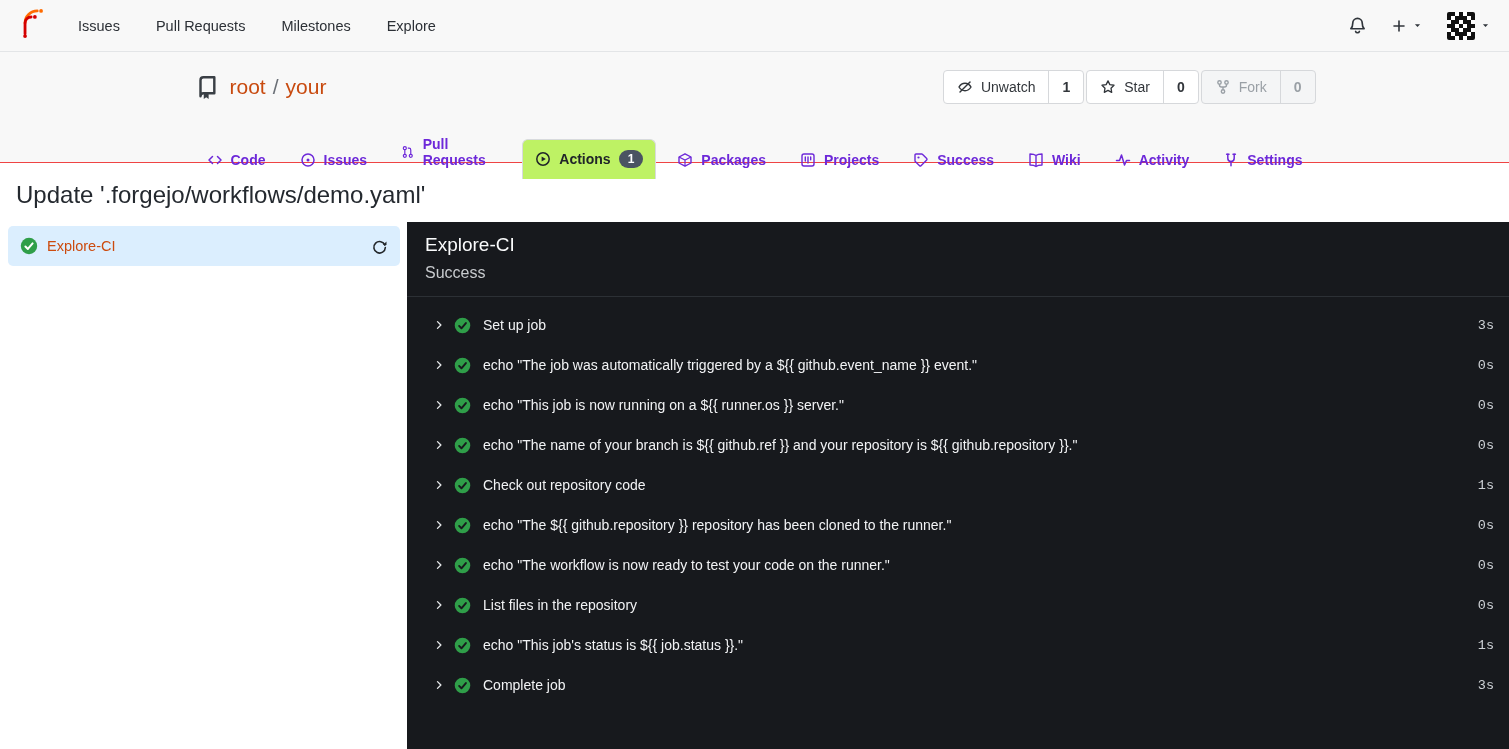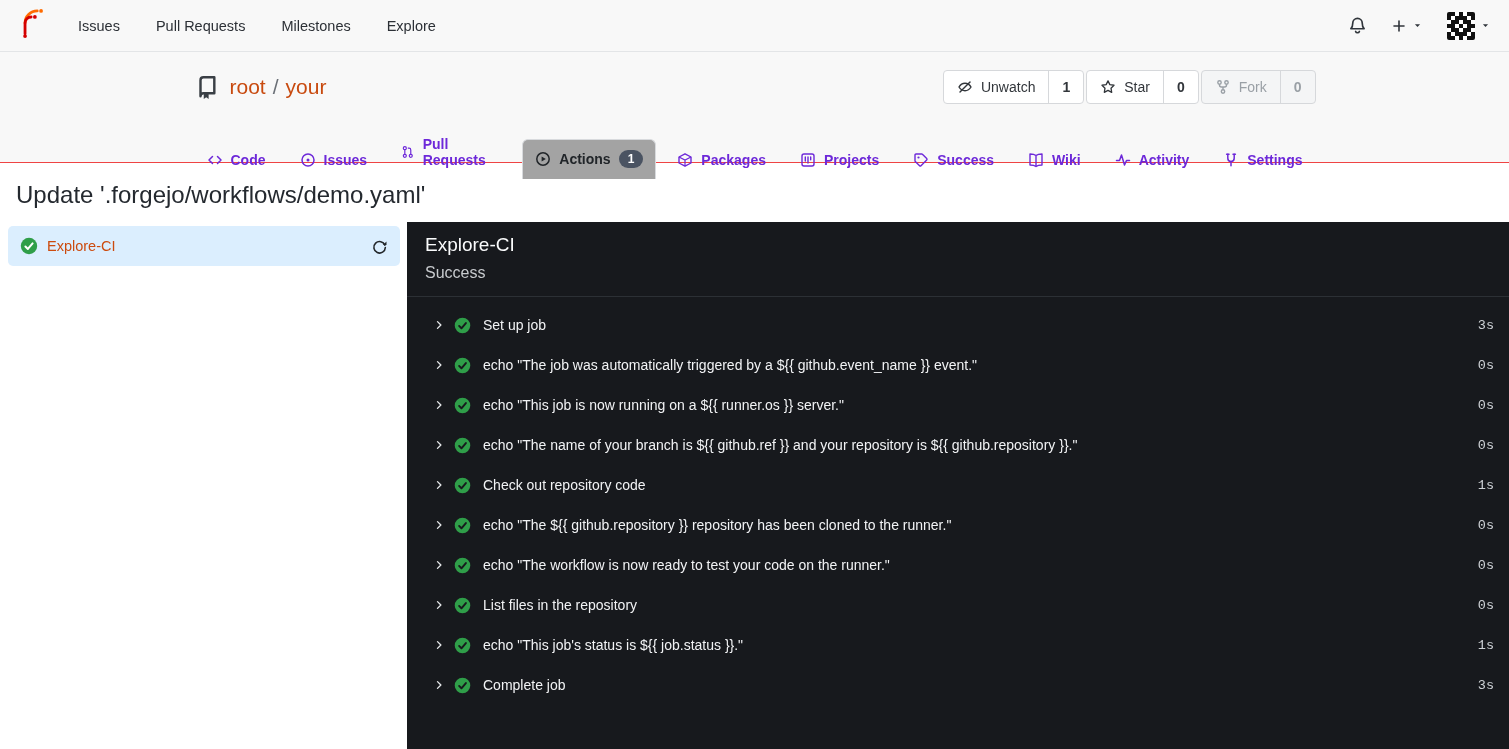--- a/index.html
+++ b/index.html
@@ -38,21 +38,21 @@
   .btn-label { display:flex; align-items:center; gap:8px; padding:0 13px; }
   .btn-count { display:flex; align-items:center; padding:0 13px; border-left:1px solid #d6d8db; font-weight:700; }
   .btn.disabled { background:#f4f5f6; color:#9aa0a6; cursor:default; }
   .btn .ic { color:inherit; }
 
   
   .tab-bar { display:flex; align-items:flex-end; margin-top:14px; position:relative; top:1px; }
   .tab { display:flex; align-items:center; gap:8px; padding:10px 12px 11px; font-size:14px;
          color:#6d28d9; border:1px solid transparent; border-bottom:none;
          border-radius:6px 6px 0 0; margin-right:8px; cursor:pointer;font-weight:bold; }
-  .tab.active { background:#a3a3a3; border-color:#d8dadd; color:#212529; font-weight:700;margin-top:18px; }
+  .tab.active { background:#bef264; border-color:#d8dadd; color:#212529; font-weight:700;margin-top:18px; }
   .badge { background:#4a5362; color:#fff; font-size:12px; font-weight:700;
            padding:2px 9px; border-radius:10px; line-height:14px; }
   .tab-push { margin-left:auto; margin-right:0; }
 
   
   .page-title { font-size:24px; line-height:26px; color:#24292f; padding:19px 16px 14px; font-weight:400; }
   .run-layout { display:flex; height:527px; }
   .jobs-col { width:407px; padding:4px 7px 0 8px; flex:none; }
   .job-item { height:40px; background:#dbeefe; border-radius:5px; display:flex;
               align-items:center; padding:0 12px; gap:9px; cursor:pointer; }

